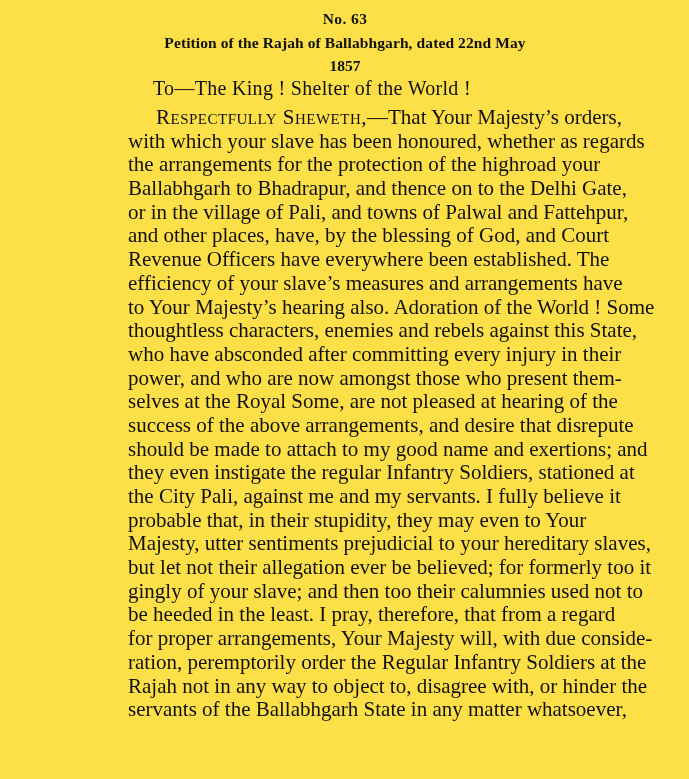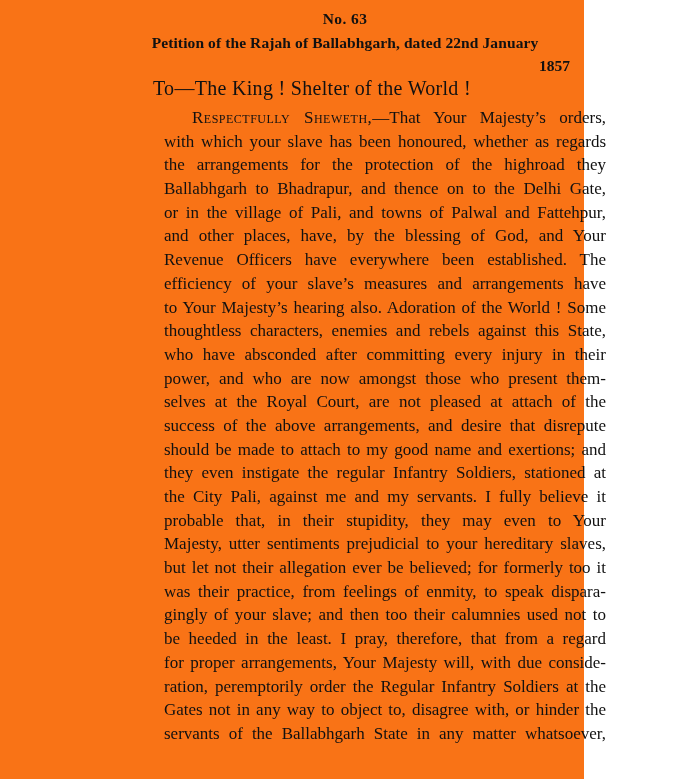--- a/index.html
+++ b/index.html
@@ -11,23 +11,23 @@
     width: 689px;
     height: 779px;
     overflow: hidden;
     font-family: "Liberation Serif", "DejaVu Serif", serif;
     color: #111111;
     -webkit-font-smoothing: antialiased;
   }
 
   .page {
     position: relative;
-    width: 584px;
+    width: 689px;
     height: 779px;
-    background: #f97316;
+    background: #fde047;
   }
 
   
   .heading {
     position: absolute;
     left: 120px;
     top: 8px;
     width: 450px;
     text-align: center;
   }
@@ -41,21 +41,20 @@
     font-size: 15.5px;
     font-weight: bold;
     line-height: 23px;
     letter-spacing: 0.1px;
     margin-top: 1px;
   }
   .doc-title-line2 {
     font-size: 15.5px;
     font-weight: bold;
     line-height: 23px;
-    text-align: right;
   }
 
   
   .salutation {
     position: absolute;
     left: 153px;
     top: 76px;
     font-size: 20px;
     line-height: 24px;
     letter-spacing: 0.3px;
@@ -69,79 +68,77 @@
     top: 106px;
     width: 442px;
   }
 
   
   .tline {
     display: block;
     width: 442px;
     height: 23.7px;
     line-height: 23.7px;
-    font-size: 17px;
+    font-size: 21px;
     text-align: justify;
     text-align-last: justify;
     white-space: nowrap;
     overflow: visible;
-    margin-left: 36px;
   }
 
   .smallcaps {
     font-variant: small-caps;
     letter-spacing: 0.5px;
   }
   .lead-indent {
     display: inline-block;
     width: 28px;
   }
 </style>
 </head>
 <body>
 
 <div class="page">
 
   <div class="heading">
     <div class="doc-number">No. 63</div>
-    <div class="doc-title">Petition of the Rajah of  Ballabhgarh, dated 22nd January</div>
+    <div class="doc-title">Petition of the Rajah of  Ballabhgarh, dated 22nd May</div>
     <div class="doc-title-line2">1857</div>
   </div>
 
   <div class="salutation">To—The King ! Shelter of the World !</div>
 
   <div class="body-block">
 
     <div class="tline">
       <span class="lead-indent"></span><span class="smallcaps">Respectfully  Sheweth,</span><span>—That Your  Majesty’s orders,</span>
     </div>
 
     <div id="line-host">
         <div class="tline"><span>with which your slave has  been honoured, whether as regards</span></div>
-        <div class="tline"><span>the arrangements  for  the  protection  of  the  highroad  they</span></div>
+        <div class="tline"><span>the arrangements  for  the  protection  of  the  highroad  your</span></div>
         <div class="tline"><span>Ballabhgarh to  Bhadrapur, and  thence on  to  the  Delhi Gate,</span></div>
         <div class="tline"><span>or in the  village of  Pali, and  towns of  Palwal and Fattehpur,</span></div>
-        <div class="tline"><span>and other  places, have,  by  the  blessing  of God,  and  Your</span></div>
+        <div class="tline"><span>and other  places, have,  by  the  blessing  of God,  and  Court</span></div>
         <div class="tline"><span>Revenue  Officers  have   everywhere  been  established.  The</span></div>
         <div class="tline"><span>efficiency of  your  slave’s  measures  and  arrangements  have</span></div>
         <div class="tline"><span>to Your Majesty’s hearing also. Adoration of the World ! Some</span></div>
         <div class="tline"><span>thoughtless  characters, enemies  and rebels  against this State,</span></div>
         <div class="tline"><span>who have  absconded after  committing  every  injury  in their</span></div>
         <div class="tline"><span>power, and  who are now amongst  those who  present  them-</span></div>
-        <div class="tline"><span>selves  at the  Royal Court,  are  not  pleased  at attach of the</span></div>
+        <div class="tline"><span>selves  at the  Royal Some,  are  not  pleased  at hearing of the</span></div>
         <div class="tline"><span>success of  the above  arrangements, and  desire that  disrepute</span></div>
         <div class="tline"><span>should be made to attach to  my good  name and  exertions; and</span></div>
         <div class="tline"><span>they even instigate the  regular Infantry  Soldiers, stationed at</span></div>
         <div class="tline"><span>the City Pali,  against me and  my servants.  I fully believe it</span></div>
         <div class="tline"><span>probable  that, in  their  stupidity,  they  may  even  to  Your</span></div>
         <div class="tline"><span>Majesty, utter sentiments prejudicial to your hereditary  slaves,</span></div>
         <div class="tline"><span>but let not their allegation ever be believed; for formerly  too it</span></div>
-        <div class="tline"><span>was their practice,  from  feelings of enmity,  to speak dispara-</span></div>
         <div class="tline"><span>gingly of your slave; and then too their  calumnies used  not to</span></div>
         <div class="tline"><span>be heeded in the least.   I pray, therefore,  that  from a regard</span></div>
         <div class="tline"><span>for proper arrangements,  Your Majesty will, with due conside-</span></div>
         <div class="tline"><span>ration, peremptorily order the Regular  Infantry  Soldiers at  the</span></div>
-        <div class="tline"><span>Gates not in any way to object to, disagree with, or hinder the</span></div>
+        <div class="tline"><span>Rajah not in any way to object to, disagree with, or hinder the</span></div>
         <div class="tline"><span>servants of the Ballabhgarh State  in  any  matter  whatsoever,</span></div>
       </div>
   </div>
 
 </div>
 
 </body></html>

